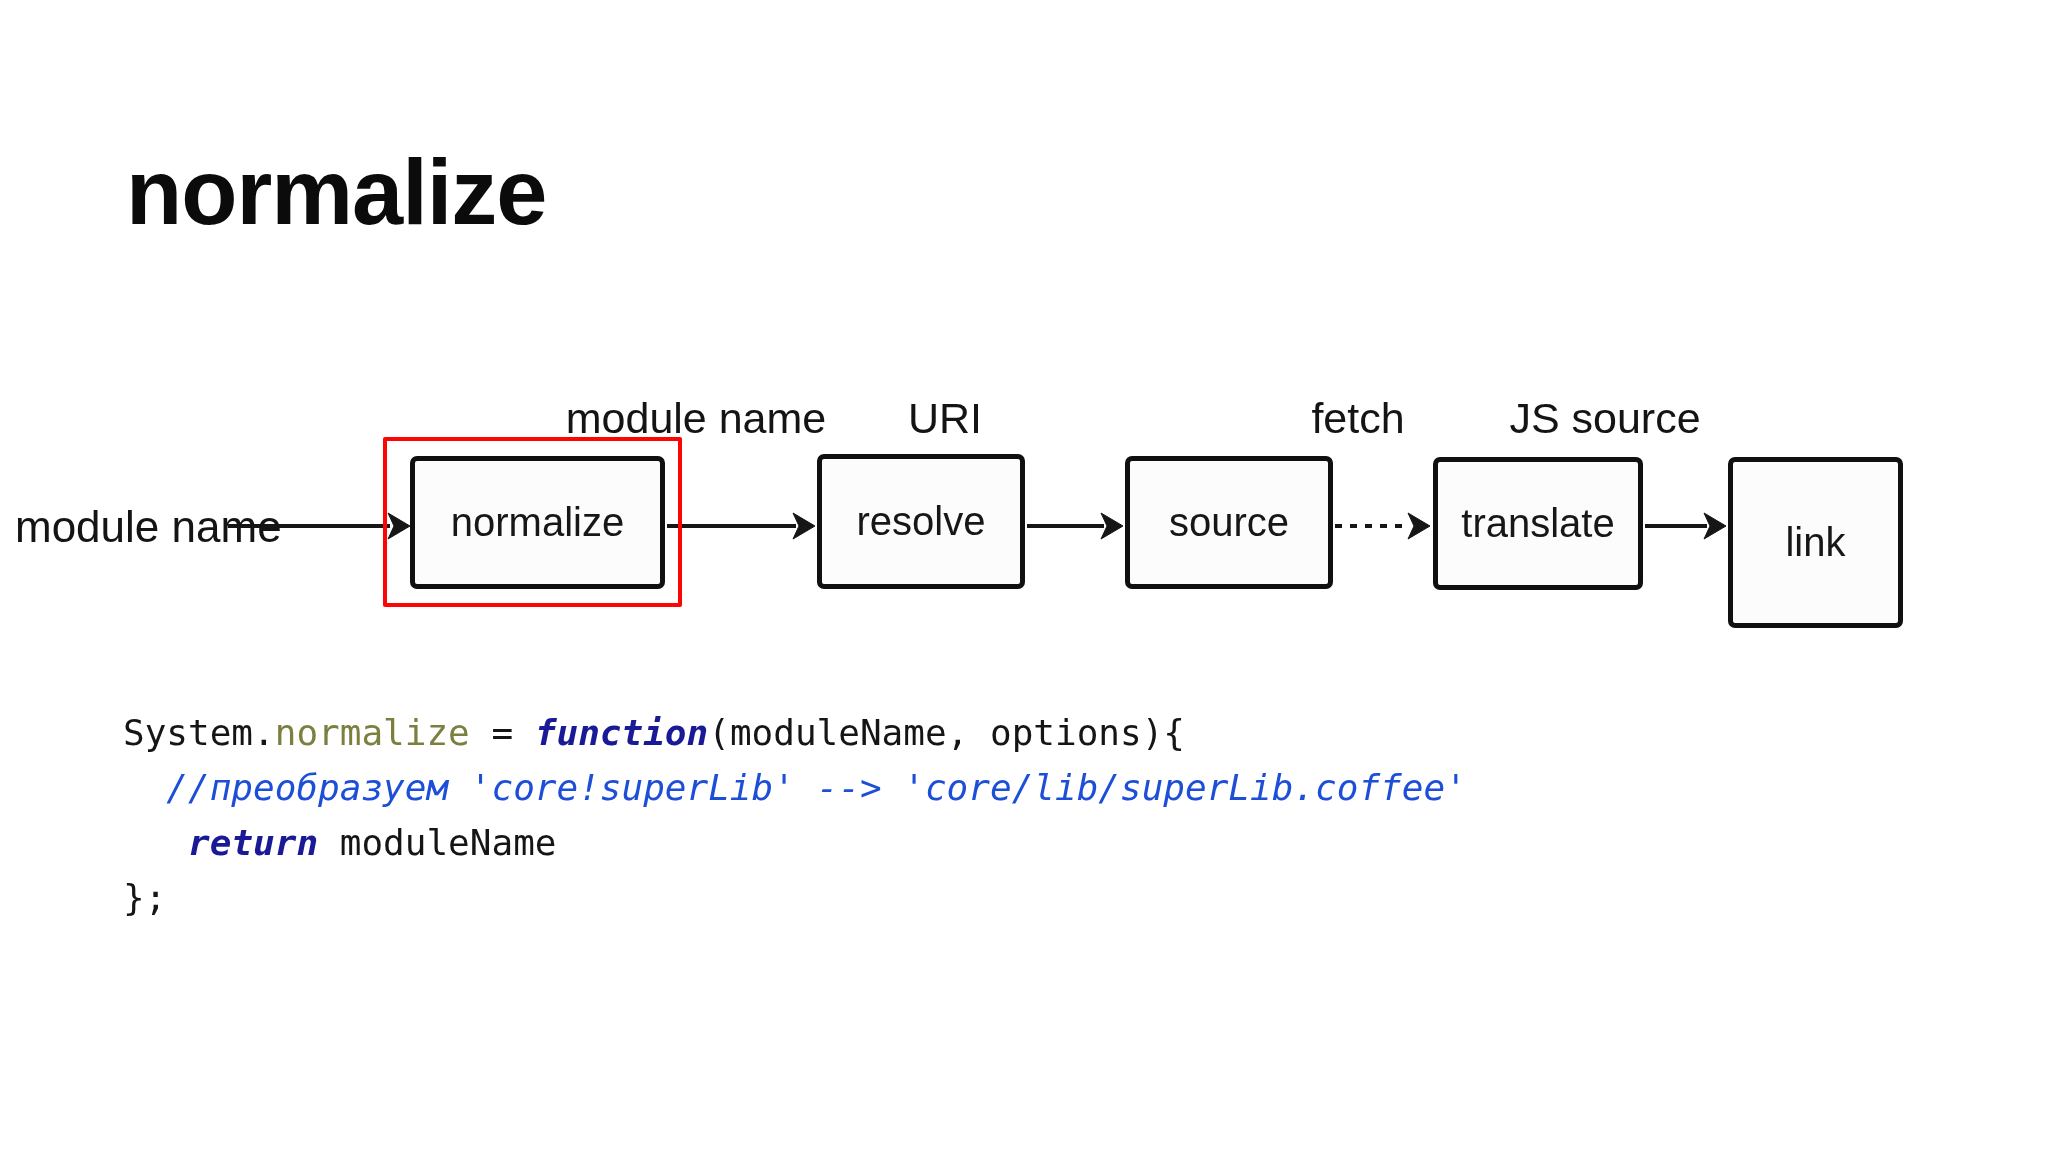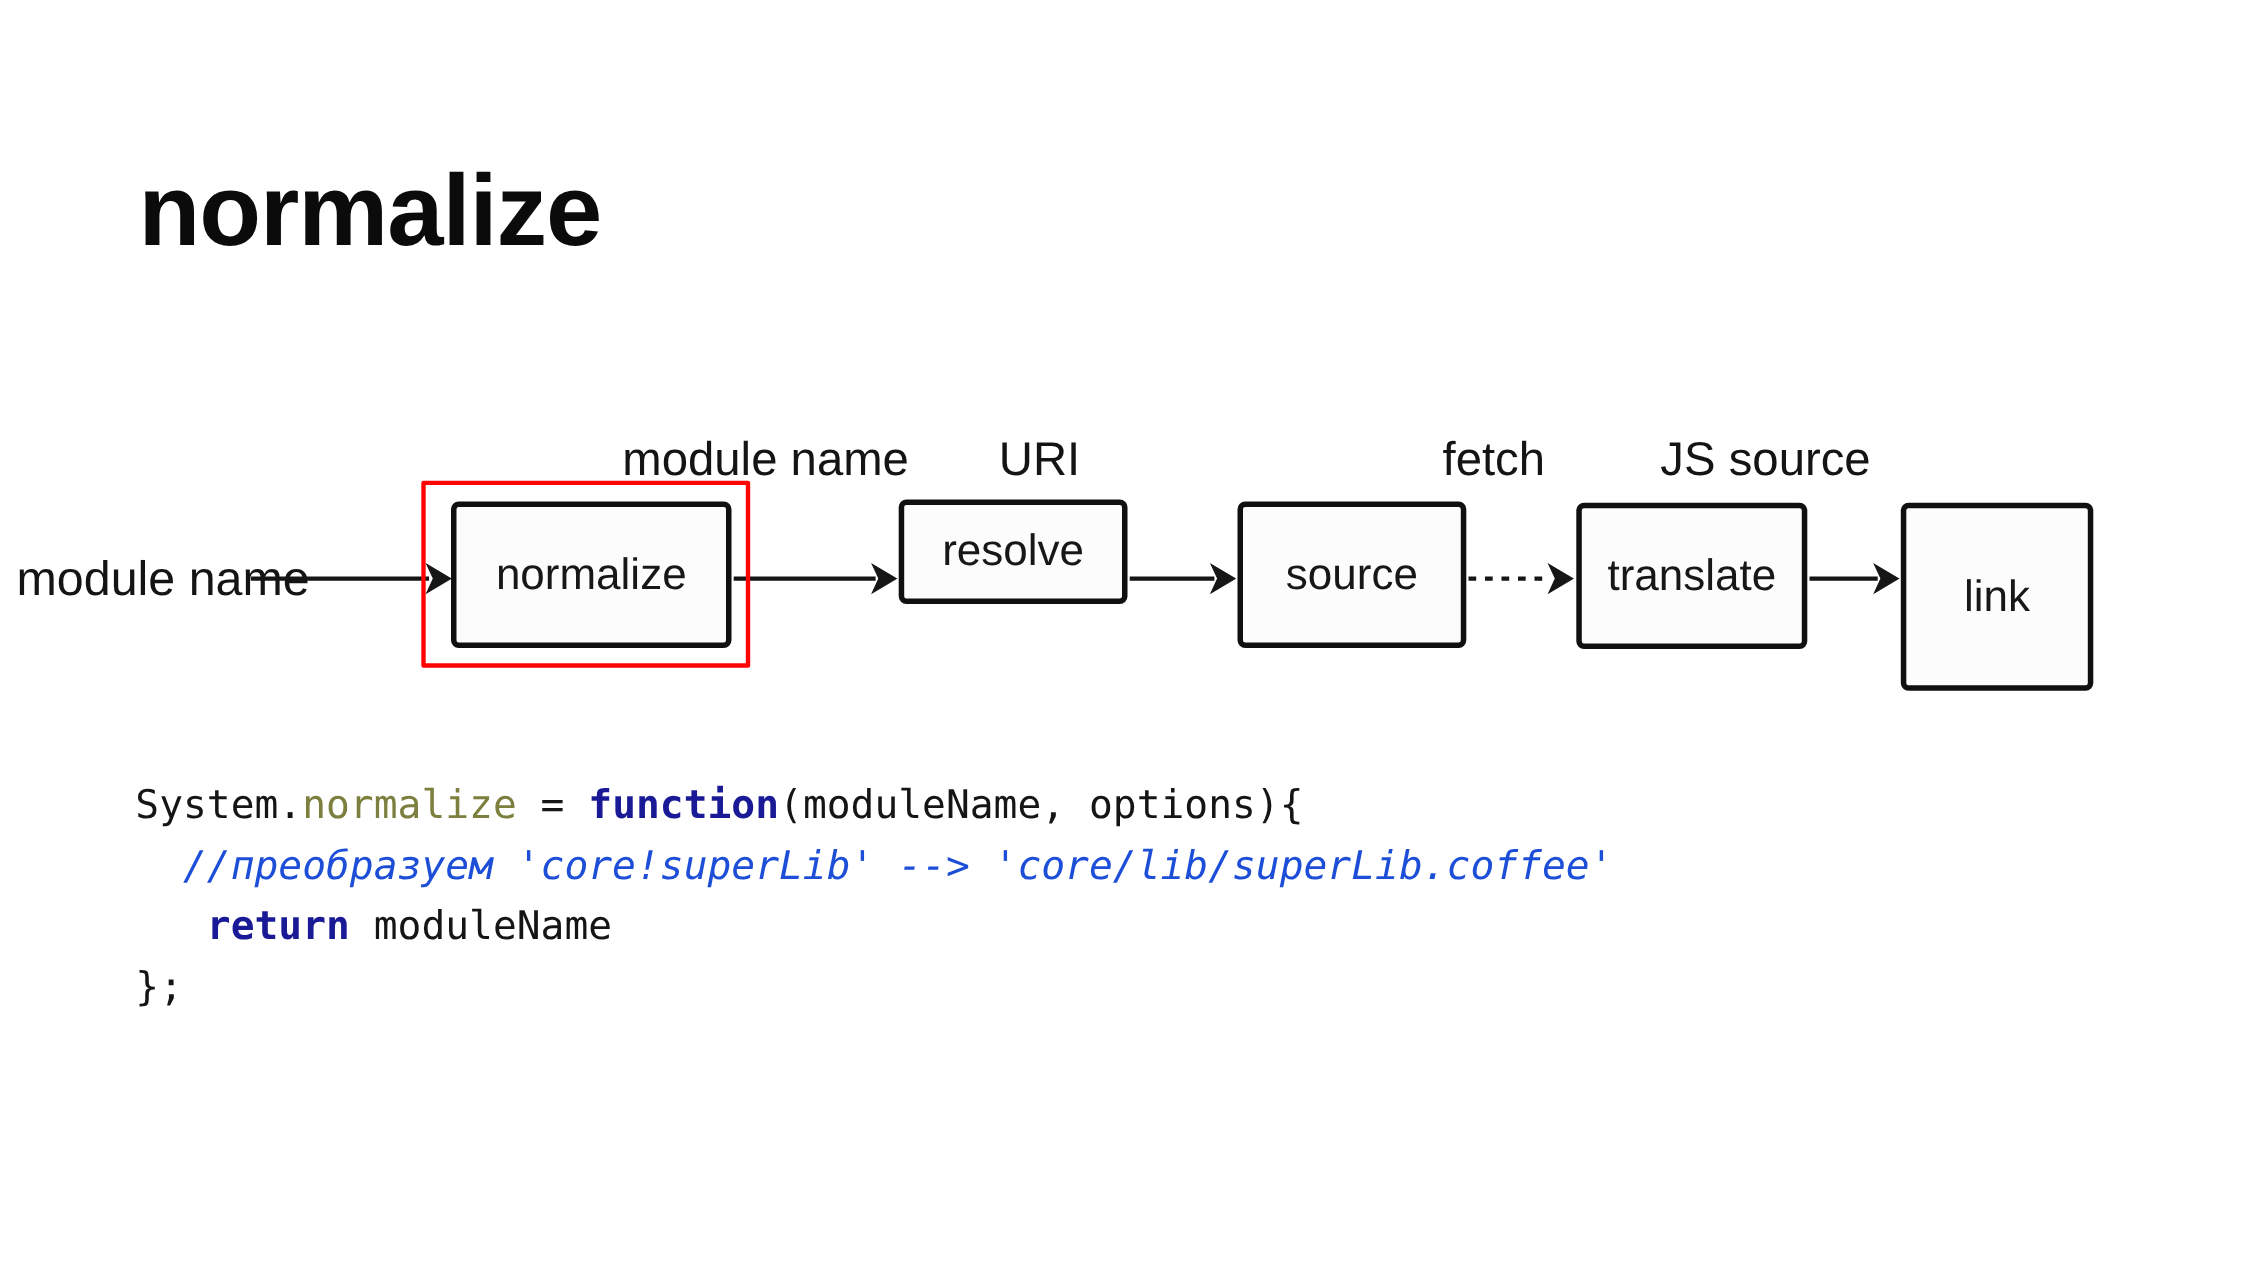--- a/index.html
+++ b/index.html
@@ -26,31 +26,31 @@
     position:absolute;left:383px;top:413px;width:299px;height:170px;
     border:4px solid #fe0505;border-radius:2px;box-sizing:border-box;
   }
   .box{
     position:absolute;box-sizing:border-box;
     border:5px solid #101010;border-radius:7px;background:#fcfcfc;
     display:flex;align-items:center;justify-content:center;
     font-size:40px;color:#171717;
   }
   .box-normalize{left:410px;top:432px;width:255px;height:133px;}
-  .box-resolve  {left:817px;top:430px;width:208px;height:95px;}
+  .box-resolve  {left:817px;top:430px;width:208px;height:135px;}
   .box-fetch    {left:1125px;top:432px;width:208px;height:133px;}
   .box-translate{left:1433px;top:433px;width:210px;height:133px;text-align:right;}
   .box-link     {left:1728px;top:433px;width:175px;height:171px;}
   .code{
     position:absolute;left:123px;top:681px;margin:0;
     font-family:"DejaVu Sans Mono",monospace;
     font-size:36px;line-height:55px;color:#151515;white-space:pre;
   }
   .tok-method {color:#7d7f3f;}
-  .tok-keyword{color:#1a1a96;font-weight:bold;}
+  .tok-keyword{color:#1a1a96;font-weight:bold;font-style:italic;}
   .tok-comment{color:#1d4ed8;font-style:italic;}
 </style>
 </head>
 <body>
 
 <div class="slide">
 
   <h1 class="title">normalize</h1>
 
   <div>

